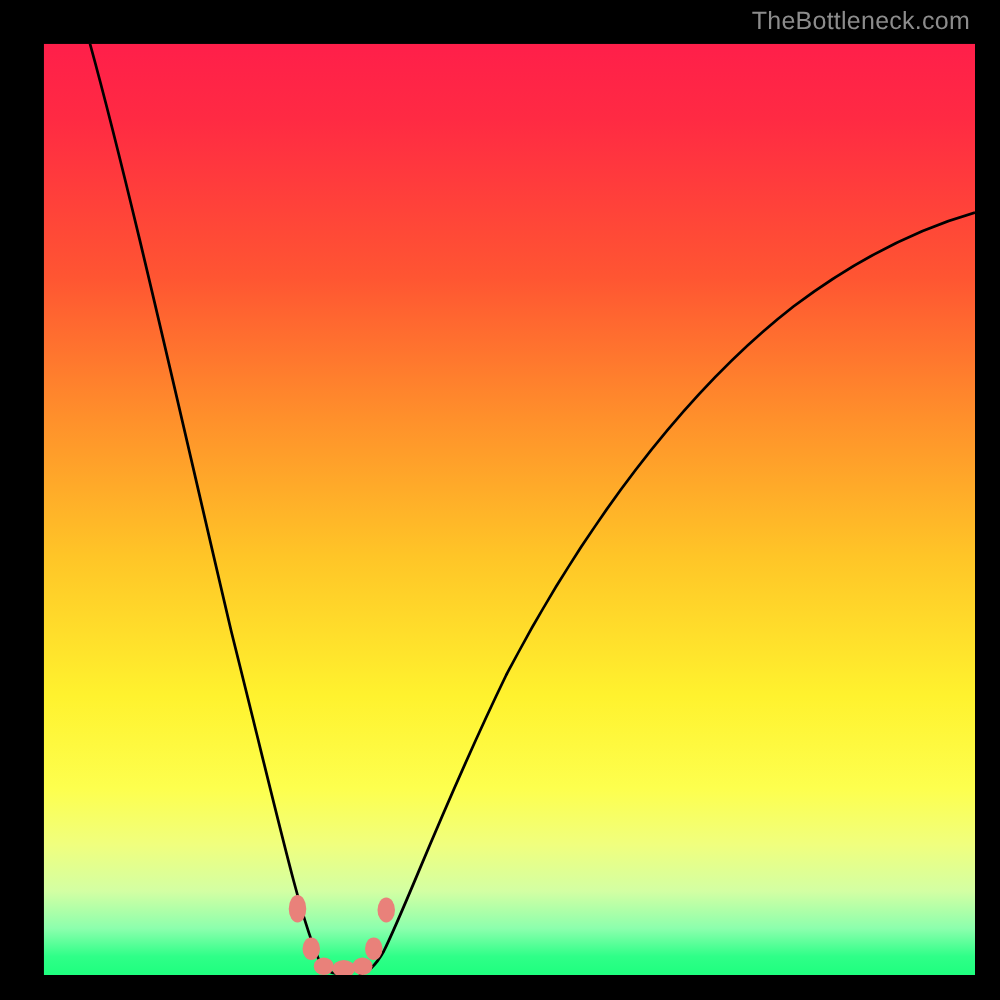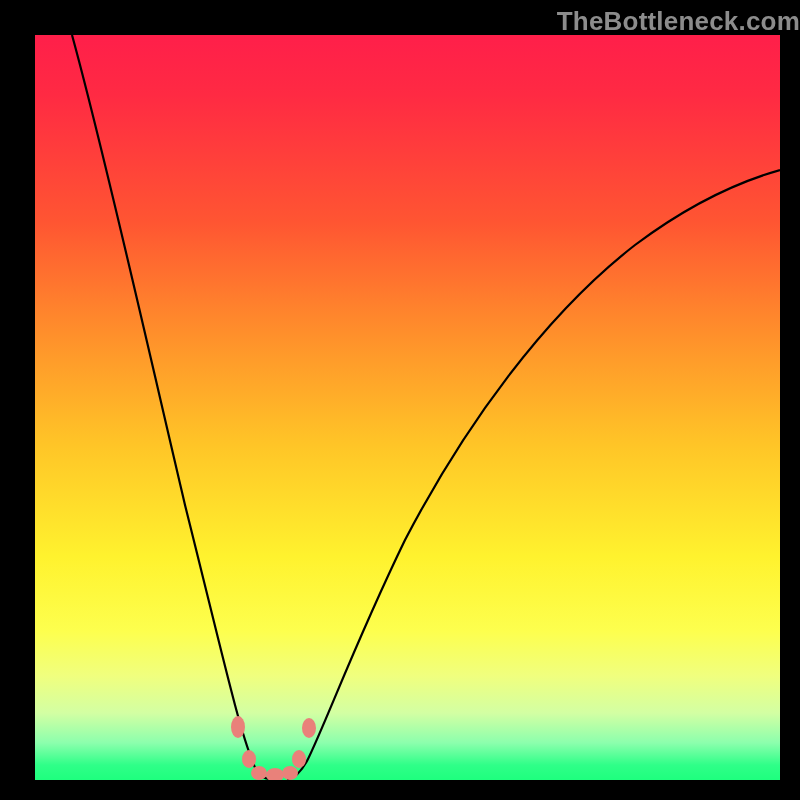--- a/index.html
+++ b/index.html
@@ -48,24 +48,24 @@
   }
   .curve-svg {
     position: absolute;
     inset: 0;
     width: 100%;
     height: 100%;
   }
   .watermark {
     position: absolute;
     top: 6px;
-    right: 0;
+    right: 24px;
     color: #8c8c8c;
-    font-size: 26px;
-    font-weight: 700;
+    font-size: 20px;
+    font-weight: 400;
     letter-spacing: 0.2px;
   }
 </style>
 </head>
 <body>
 
 <div class="frame">
   <div class="plot">
     <div class="gradient"></div>
     <svg class="curve-svg" viewBox="0 0 745 745" preserveAspectRatio="none">

